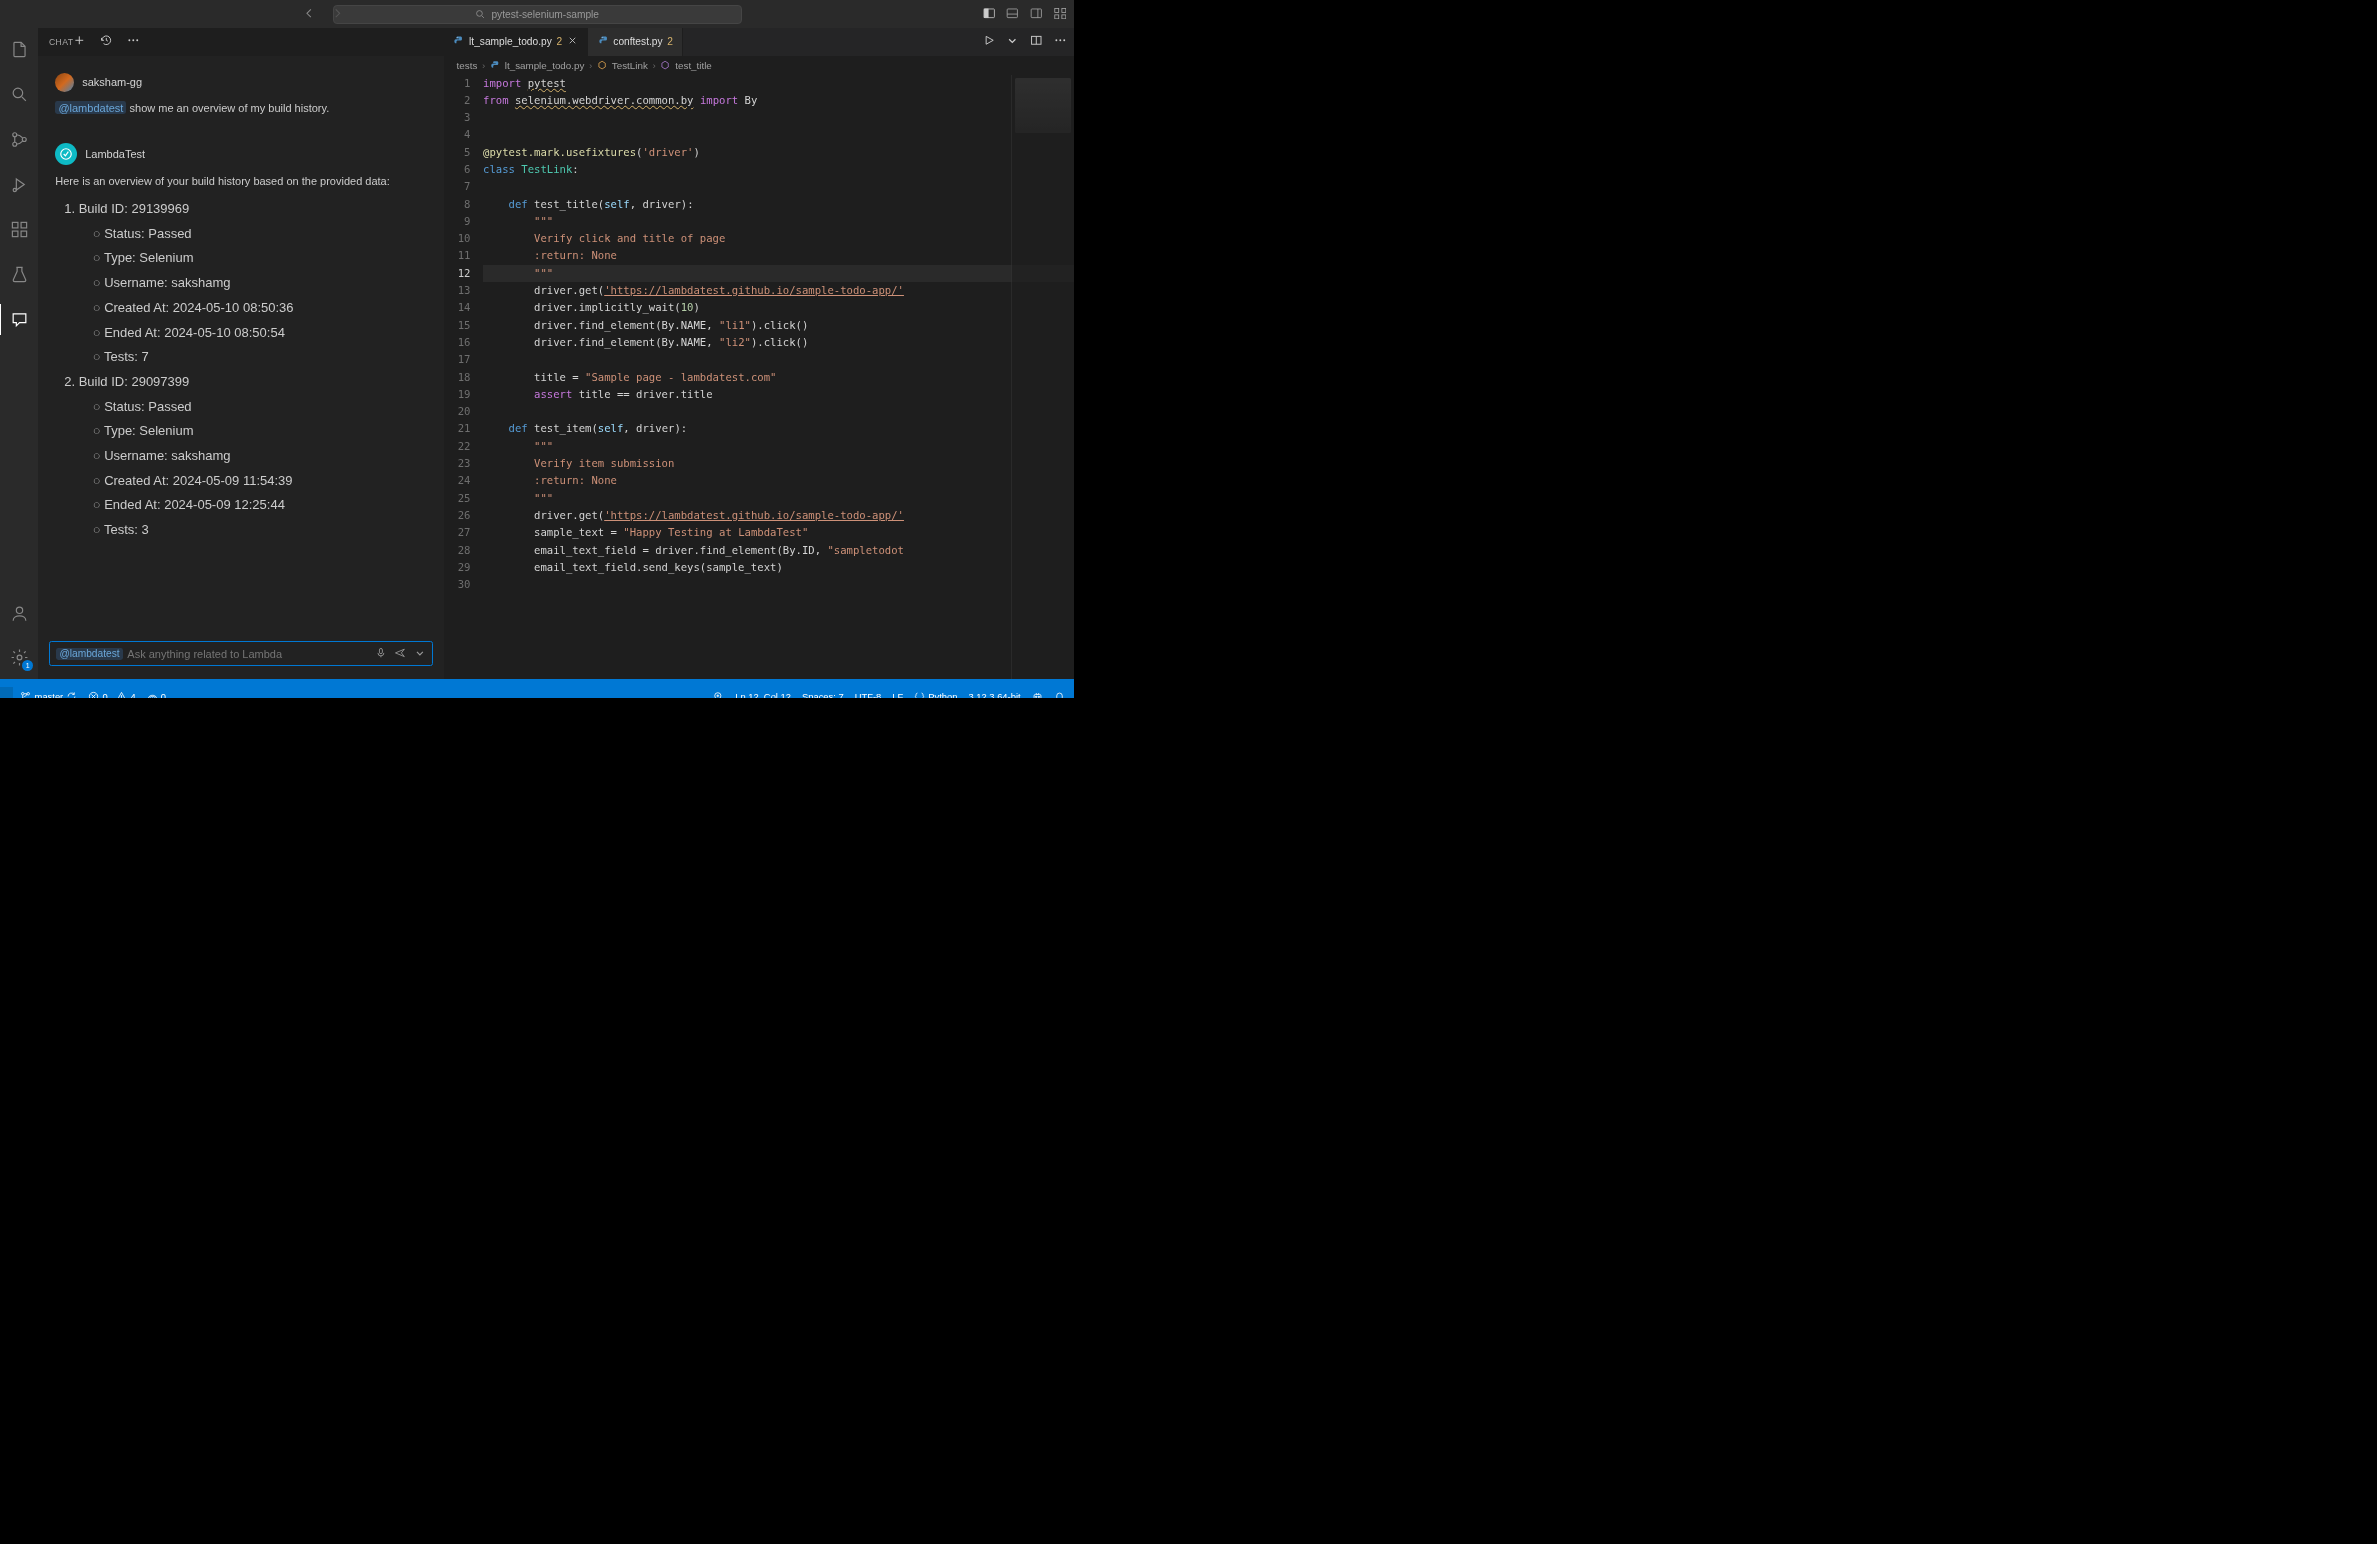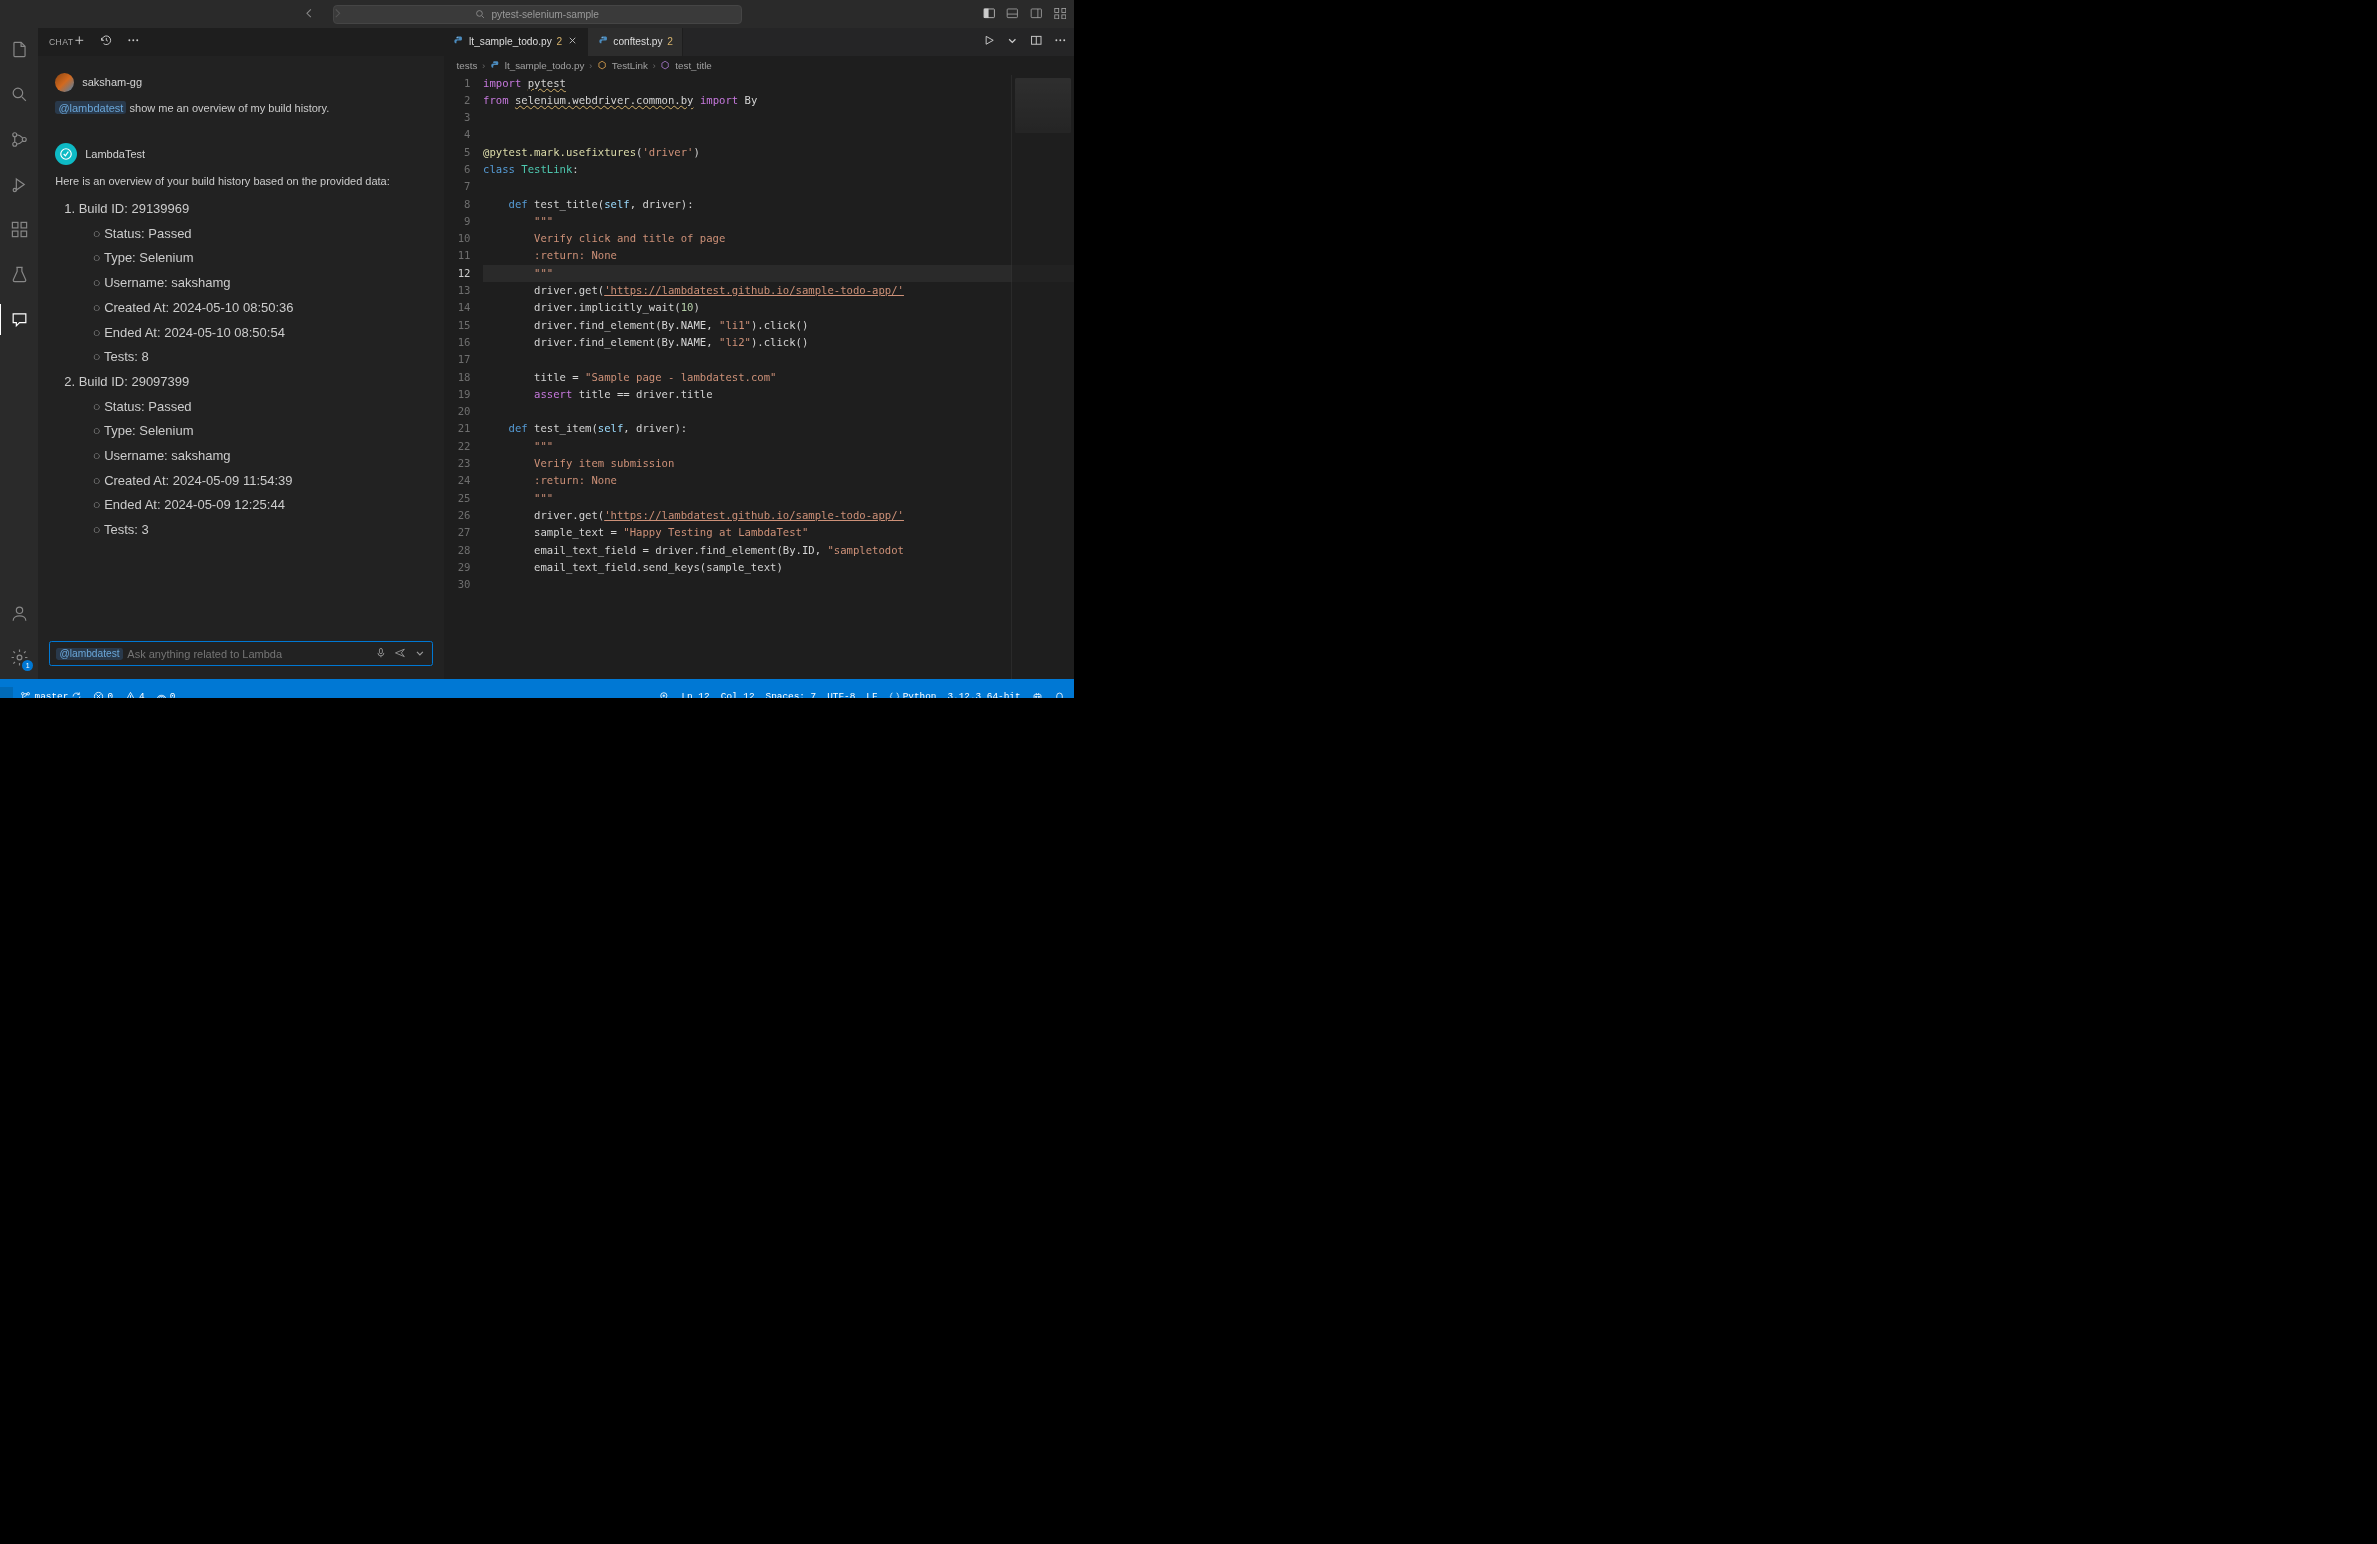--- a/index.html
+++ b/index.html
@@ -214,21 +214,20 @@
 .url { text-decoration: underline; }
 .current-line-hl { background: #2a2a2a; display: inline-block; width: 100%; }
 
 .statusbar {
   height: 35px;
   background: #0078d4;
   display: flex;
   align-items: center;
   color: #fff;
   font-size: 9.4px;
-  font-family: Liberation Mono, monospace;
 }
 .sb-left { display: flex; align-items: center; gap: 11px; padding-left: 7.9px; }
 .sb-right { margin-left: auto; display: flex; align-items: center; gap: 11px; padding-right: 9.4px; justify-content: space-between; }
 .sb-item { display: flex; align-items: center; gap: 3.1px; }
 .sb-item svg { width: 11px; height: 11px; }
 .sb-remote { background: #006ab8; padding: 0 6.3px; height: 19px; display: flex; align-items: center; }
 </style>
 </head>
 <body>
 
@@ -375,21 +374,21 @@
         </div>
         <div class="chat-text">Here is an overview of your build history based on the provided data:</div>
         <div class="chat-list">
           <ol id="builds-list">
               <li>Build ID: 29139969<ul>
                   <li>Status: Passed</li>
                   <li>Type: Selenium</li>
                   <li>Username: sakshamg</li>
                   <li>Created At: 2024-05-10 08:50:36</li>
                   <li>Ended At: 2024-05-10 08:50:54</li>
-                  <li>Tests: 8</li>
+                  <li>Tests: 7</li>
                 </ul></li>
               <li>Build ID: 29097399<ul>
                   <li>Status: Passed</li>
                   <li>Type: Selenium</li>
                   <li>Username: sakshamg</li>
                   <li>Created At: 2024-05-09 11:54:39</li>
                   <li>Ended At: 2024-05-09 12:25:44</li>
                   <li>Tests: 3</li>
                 </ul></li>
             </ol>

